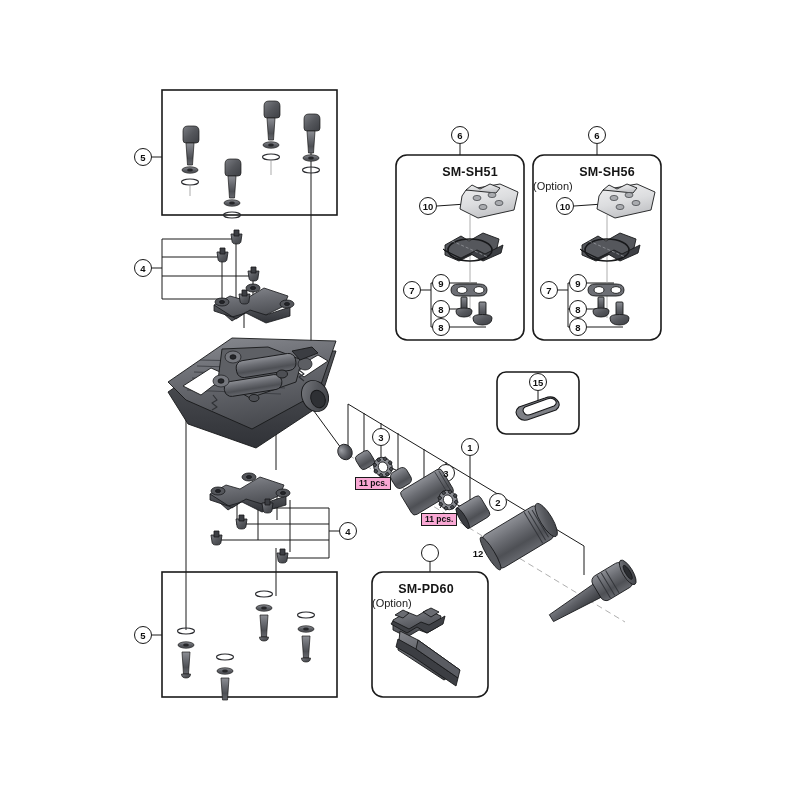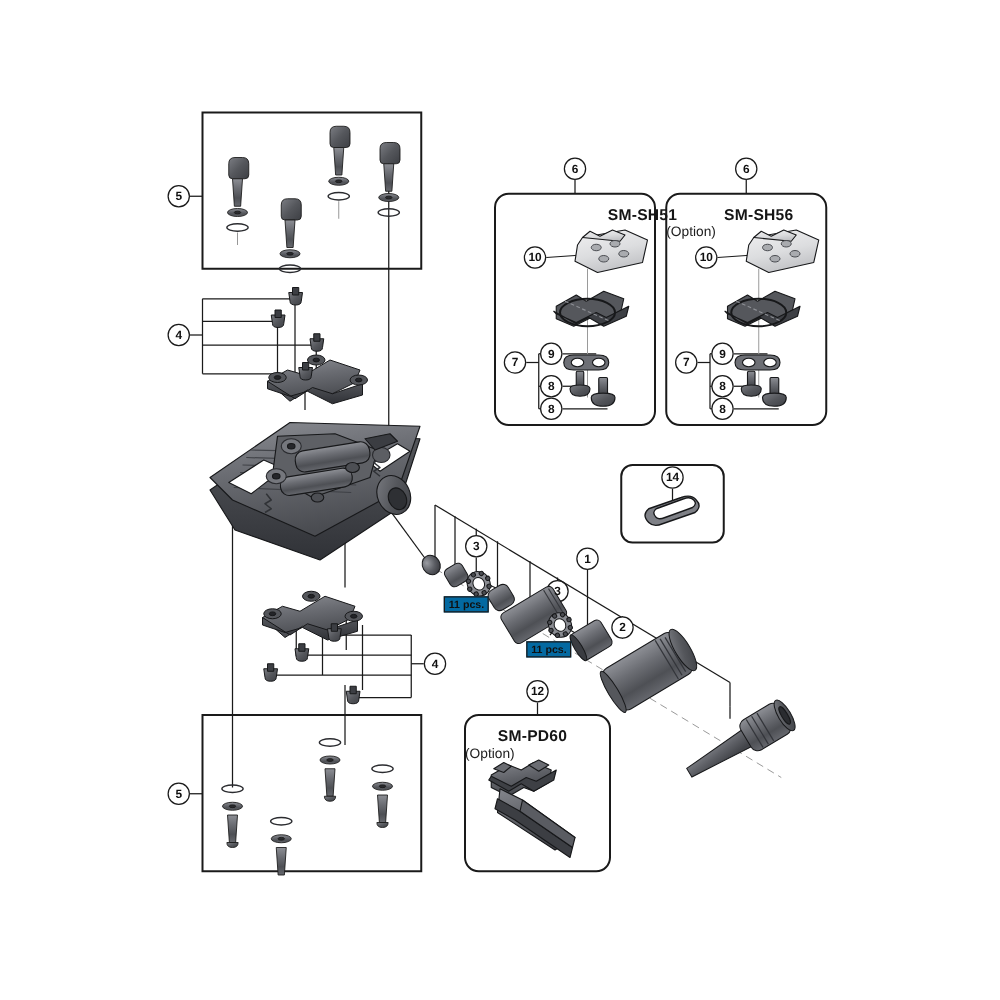--- a/index.html
+++ b/index.html
@@ -14,21 +14,21 @@
   .boxlabel{
     position:absolute;text-align:center;font-weight:bold;
     font-size:12.5px;letter-spacing:.2px;color:#151515;white-space:nowrap;
   }
   .boxsub{
     position:absolute;text-align:left;font-weight:normal;
     font-size:11px;color:#202020;white-space:nowrap;
   }
   .pcs{
     position:absolute;font-size:8.5px;font-weight:bold;color:#101010;
-    border:1px solid #1a1a1a;background:#0369a1;
+    border:1px solid #1a1a1a;background:#f9a8d4;
     padding:1px 3px 1px 3px;line-height:1;white-space:nowrap;
   }
   .cnum{
     position:absolute;font-size:9.5px;font-weight:bold;color:#101010;
     width:17px;text-align:center;line-height:17px;
   }
 </style>
 </head>
 <body>
 
@@ -516,21 +516,21 @@
     <path d="M391 624 l16 9 l10 -6 l10 6 l16 -9 l2 -8 l-16 9 l-8 -3 l-12 7 l-16 -8 z" fill="#3e4045"></path>
     <path d="M400 631 l18 9 l42 30 l-16 10 l-46 -30 z" fill="url(#gTool)"></path>
     <path d="M398 639 l18 10 l42 29 l-2 8 l-44 -30 l-16 -9 z" fill="#3c3e43"></path>
     <path d="M418 640 l42 30 l-2 8 l-42 -29 z" fill="#5a5c62"></path>
     <path d="M395 615 l8 -5 l6 3 l-6 5 z" fill="#6a6c72"></path>
     <path d="M423 612 l8 -4 l8 4 l-8 5 z" fill="#6a6c72"></path>
   </g>
 
 </svg>
 
-<div class="boxlabel" style="left:396px;top:165px;width:148px;margin-left:44px;">SM-SH51</div>
+<div class="boxlabel" style="left:396px;top:165px;width:148px;">SM-SH51</div>
 
 <div class="boxlabel" style="left:533px;top:165px;width:148px;">SM-SH56</div>
 <div class="boxsub" style="left:533px;top:180px;width:128px;">(Option)</div>
 
 <div class="boxlabel" style="left:372px;top:582px;width:108px;">SM-PD60</div>
 <div class="boxsub" style="left:372px;top:597px;width:116px;">(Option)</div>
 
 <div class="pcs" style="left:355px;top:477px;">11 pcs.</div>
 <div class="pcs" style="left:421px;top:513px;">11 pcs.</div>
 
@@ -548,17 +548,17 @@
       <div class="cnum" style="left: 403.5px; top: 281.5px;">7</div>
       <div class="cnum" style="left: 540.5px; top: 281.5px;">7</div>
       <div class="cnum" style="left: 432.5px; top: 300.5px;">8</div>
       <div class="cnum" style="left: 432.5px; top: 318.5px;">8</div>
       <div class="cnum" style="left: 569.5px; top: 300.5px;">8</div>
       <div class="cnum" style="left: 569.5px; top: 318.5px;">8</div>
       <div class="cnum" style="left: 432.5px; top: 274.5px;">9</div>
       <div class="cnum" style="left: 569.5px; top: 274.5px;">9</div>
       <div class="cnum" style="left: 419.5px; top: 197.5px;">10</div>
       <div class="cnum" style="left: 556.5px; top: 197.5px;">10</div>
-      <div class="cnum" style="left: 529.5px; top: 373.5px;">14</div>
-      <div class="cnum" style="left: 421.5px; top: 544.5px;">12</div>
+      <div class="cnum" style="left: 529.5px; top: 373.5px;">15</div>
+      <div class="cnum" style="left: 421.5px; top: 544.5px; padding-left: 48px;">12</div>
     </div>
 
 </div>
 
 </body></html>

